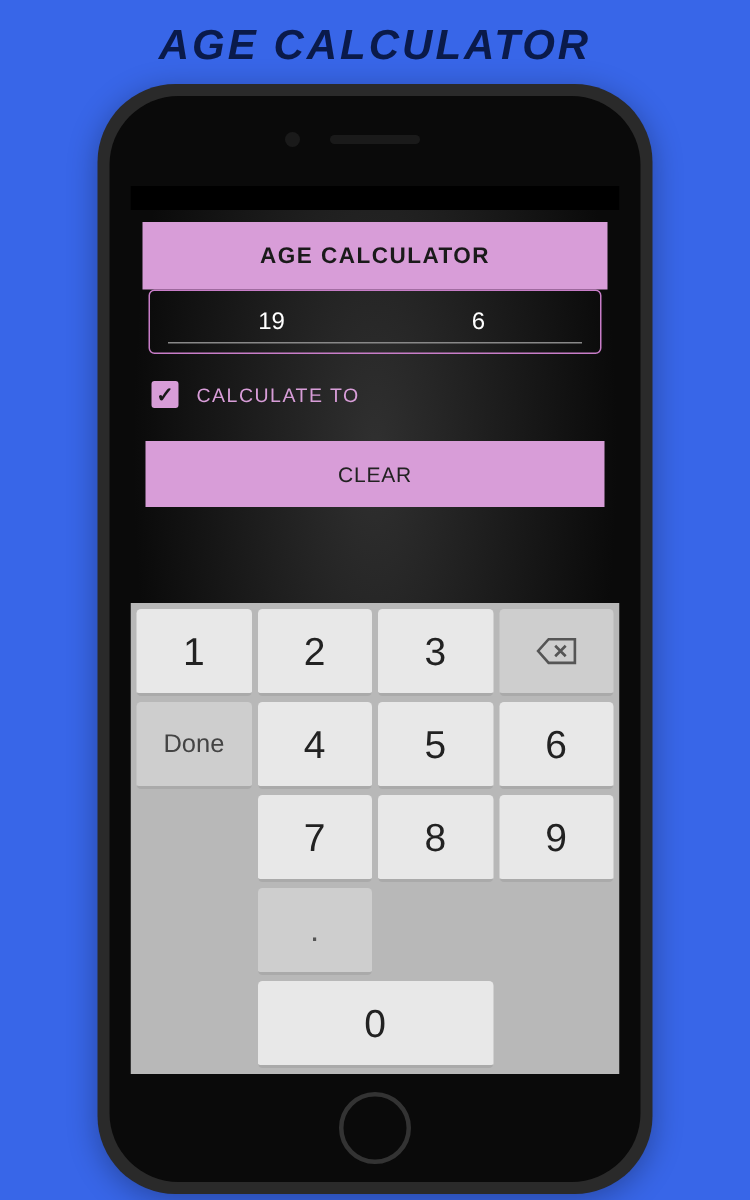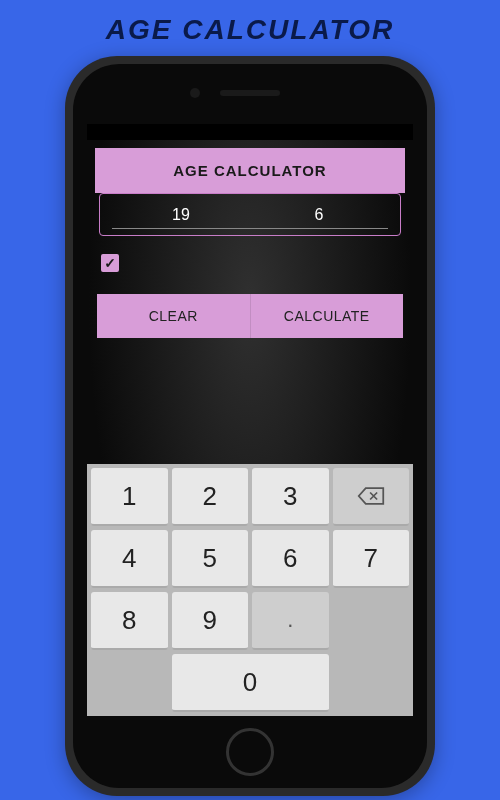--- a/index.html
+++ b/index.html
@@ -223,40 +223,41 @@
         </div>
         <div class="date-field">
           <input class="date-input" value="6" style="">
         </div>
       </div>
 
       <div class="calc-to-row">
         <div class="checkbox">
           <span>✓</span>
         </div>
+        <div class="calc-to-label">CALCULATE TO</div>
       </div>
 
       <div class="button-row">
         <button class="action-btn">CLEAR</button>
-        <button class="action-btn">CALCULATE</button>
       </div>
 
       <div class="keyboard" style="display: grid; grid-template-columns: repeat(4, 1fr); grid-template-rows: repeat(4, 58px); gap: 4px;">
           <button class="key">1</button>
           <button class="key">2</button>
           <button class="key">3</button>
           <button class="key muted">
             <svg viewBox="0 0 32 22">
               <path d="M10 2 L30 2 L30 20 L10 20 L2 11 Z" fill="none" stroke="#555" stroke-width="2"></path>
               <path d="M15 7 L23 15 M23 7 L15 15" stroke="#555" stroke-width="2"></path>
             </svg>
           </button>
           <button class="key">4</button>
           <button class="key">5</button>
           <button class="key">6</button>
+          <button class="key done" style="grid-row: 2 / span 3;">Done</button>
           <button class="key">7</button>
           <button class="key">8</button>
           <button class="key">9</button>
           <button class="key muted">.</button>
           <button class="key" style="grid-column: 2 / span 2;">0</button>
         </div>
     </div>
 
     <div class="home-button"></div>
   </div>

